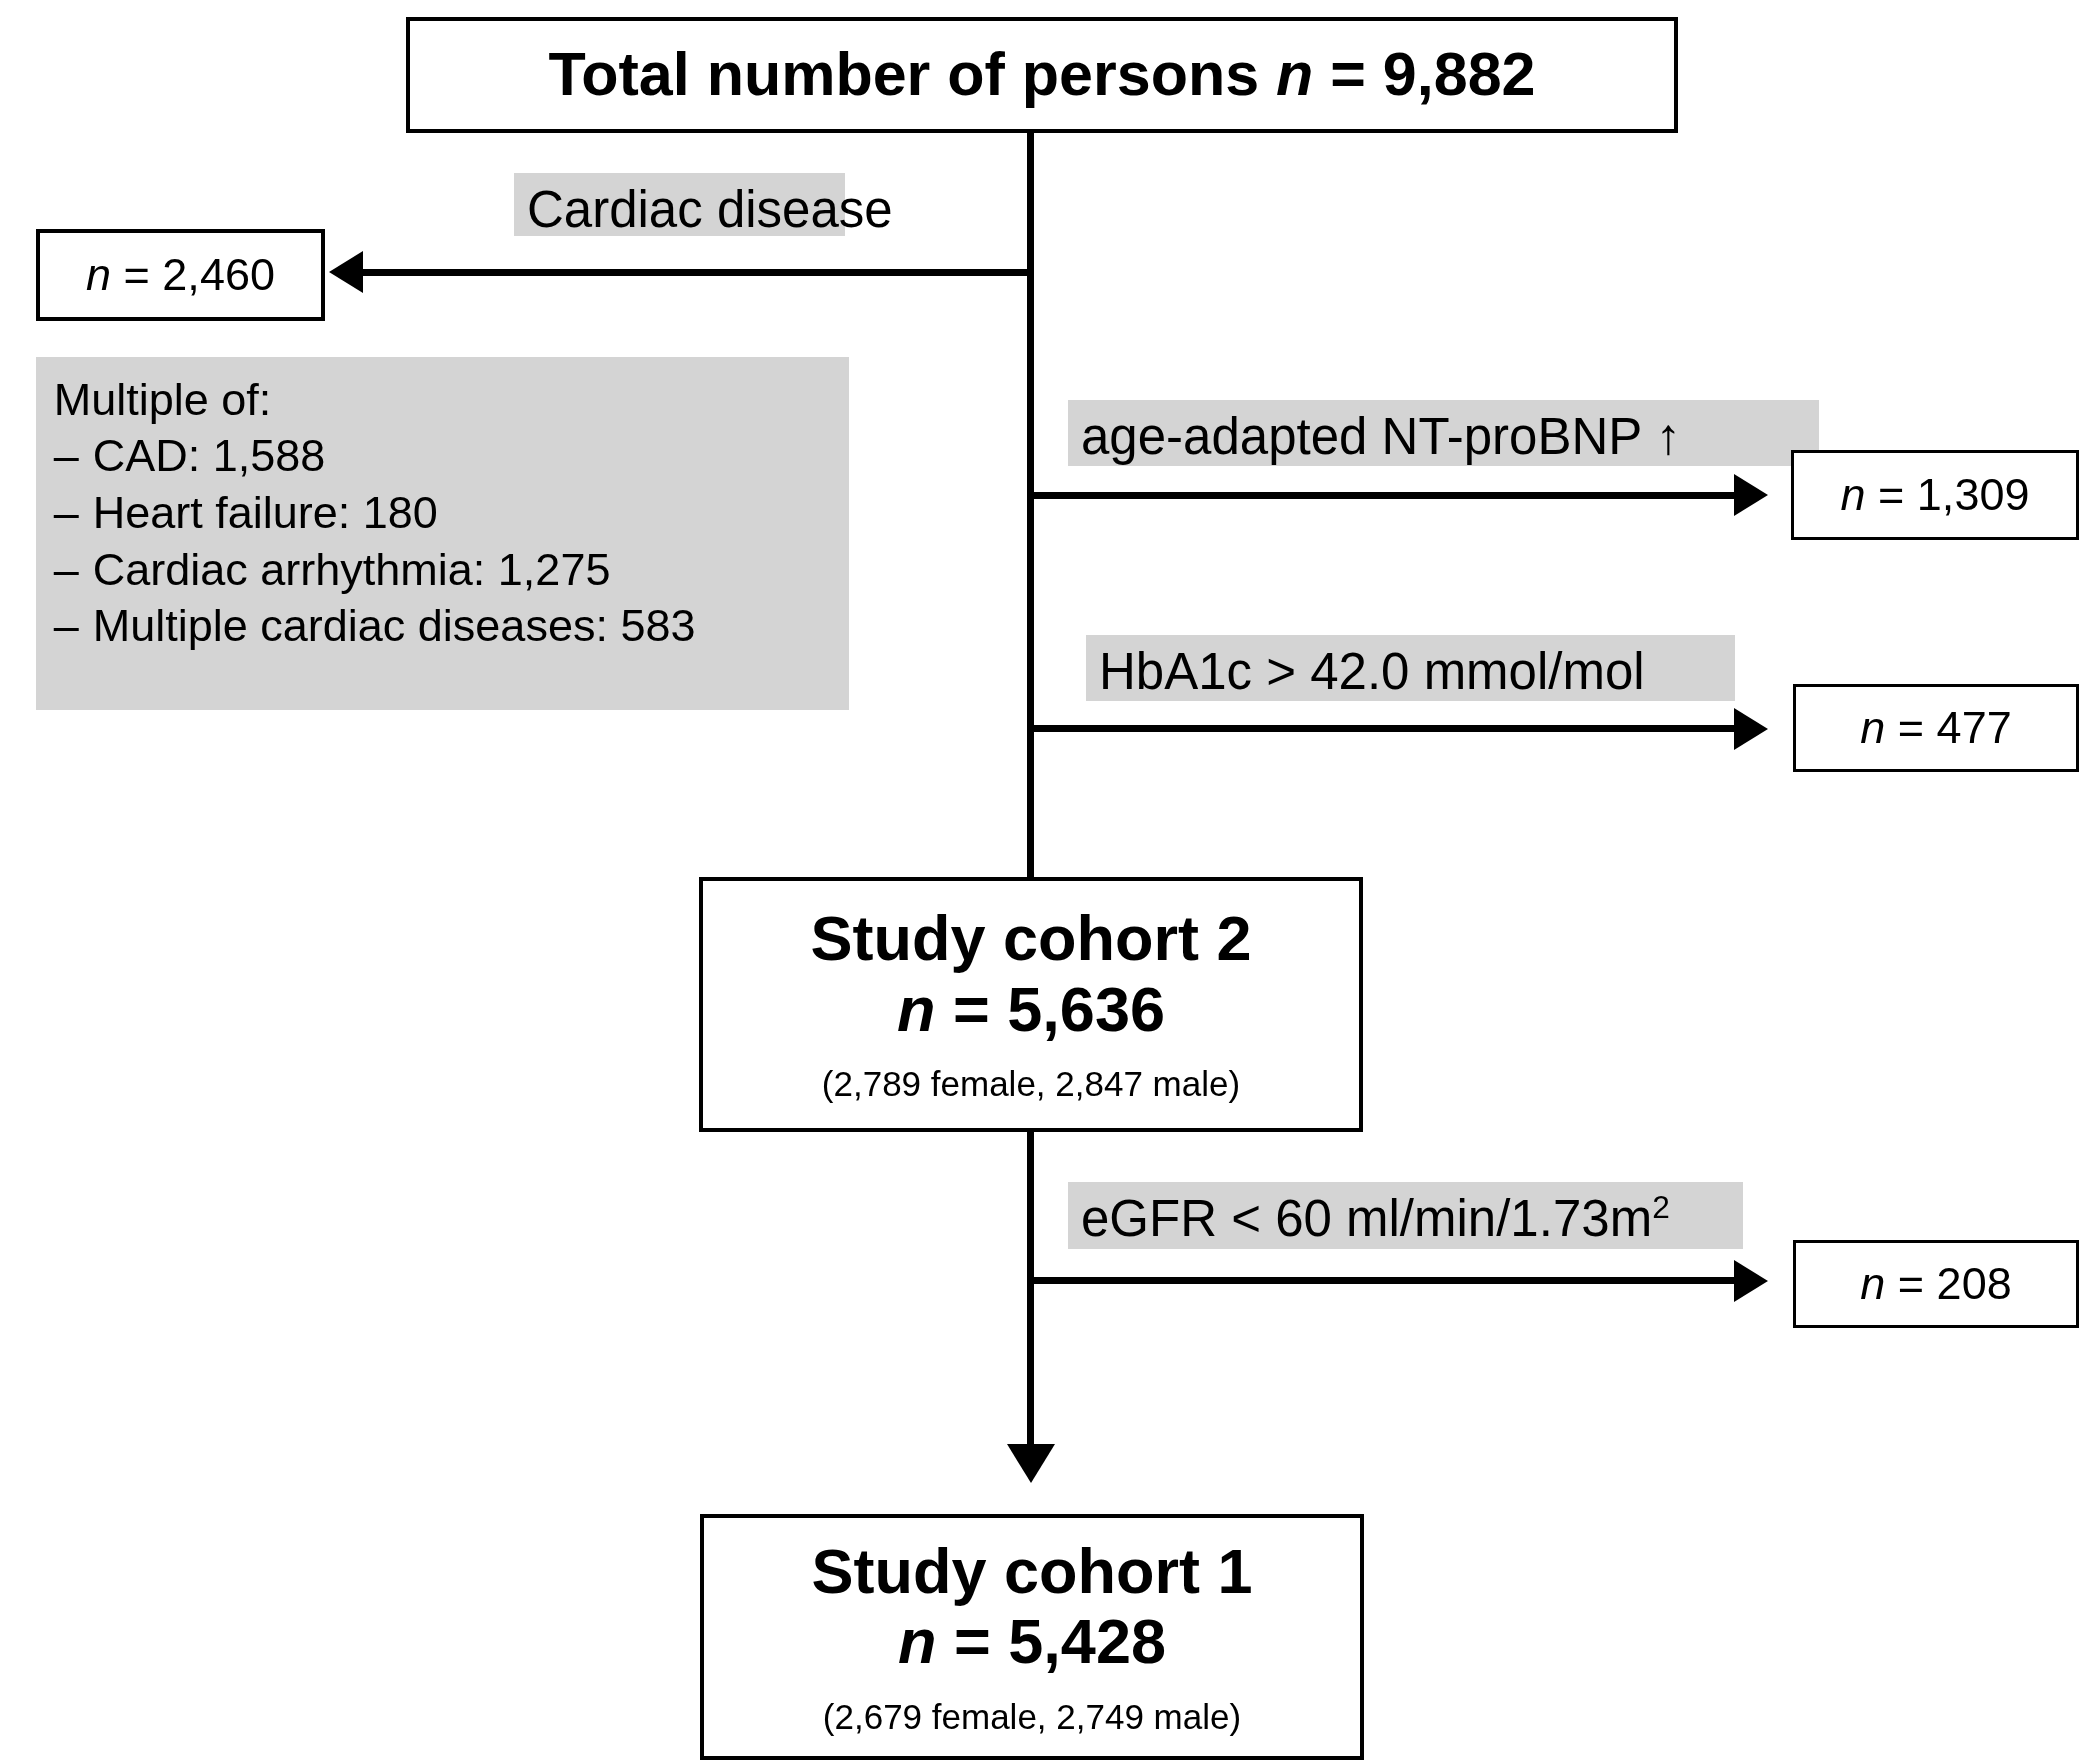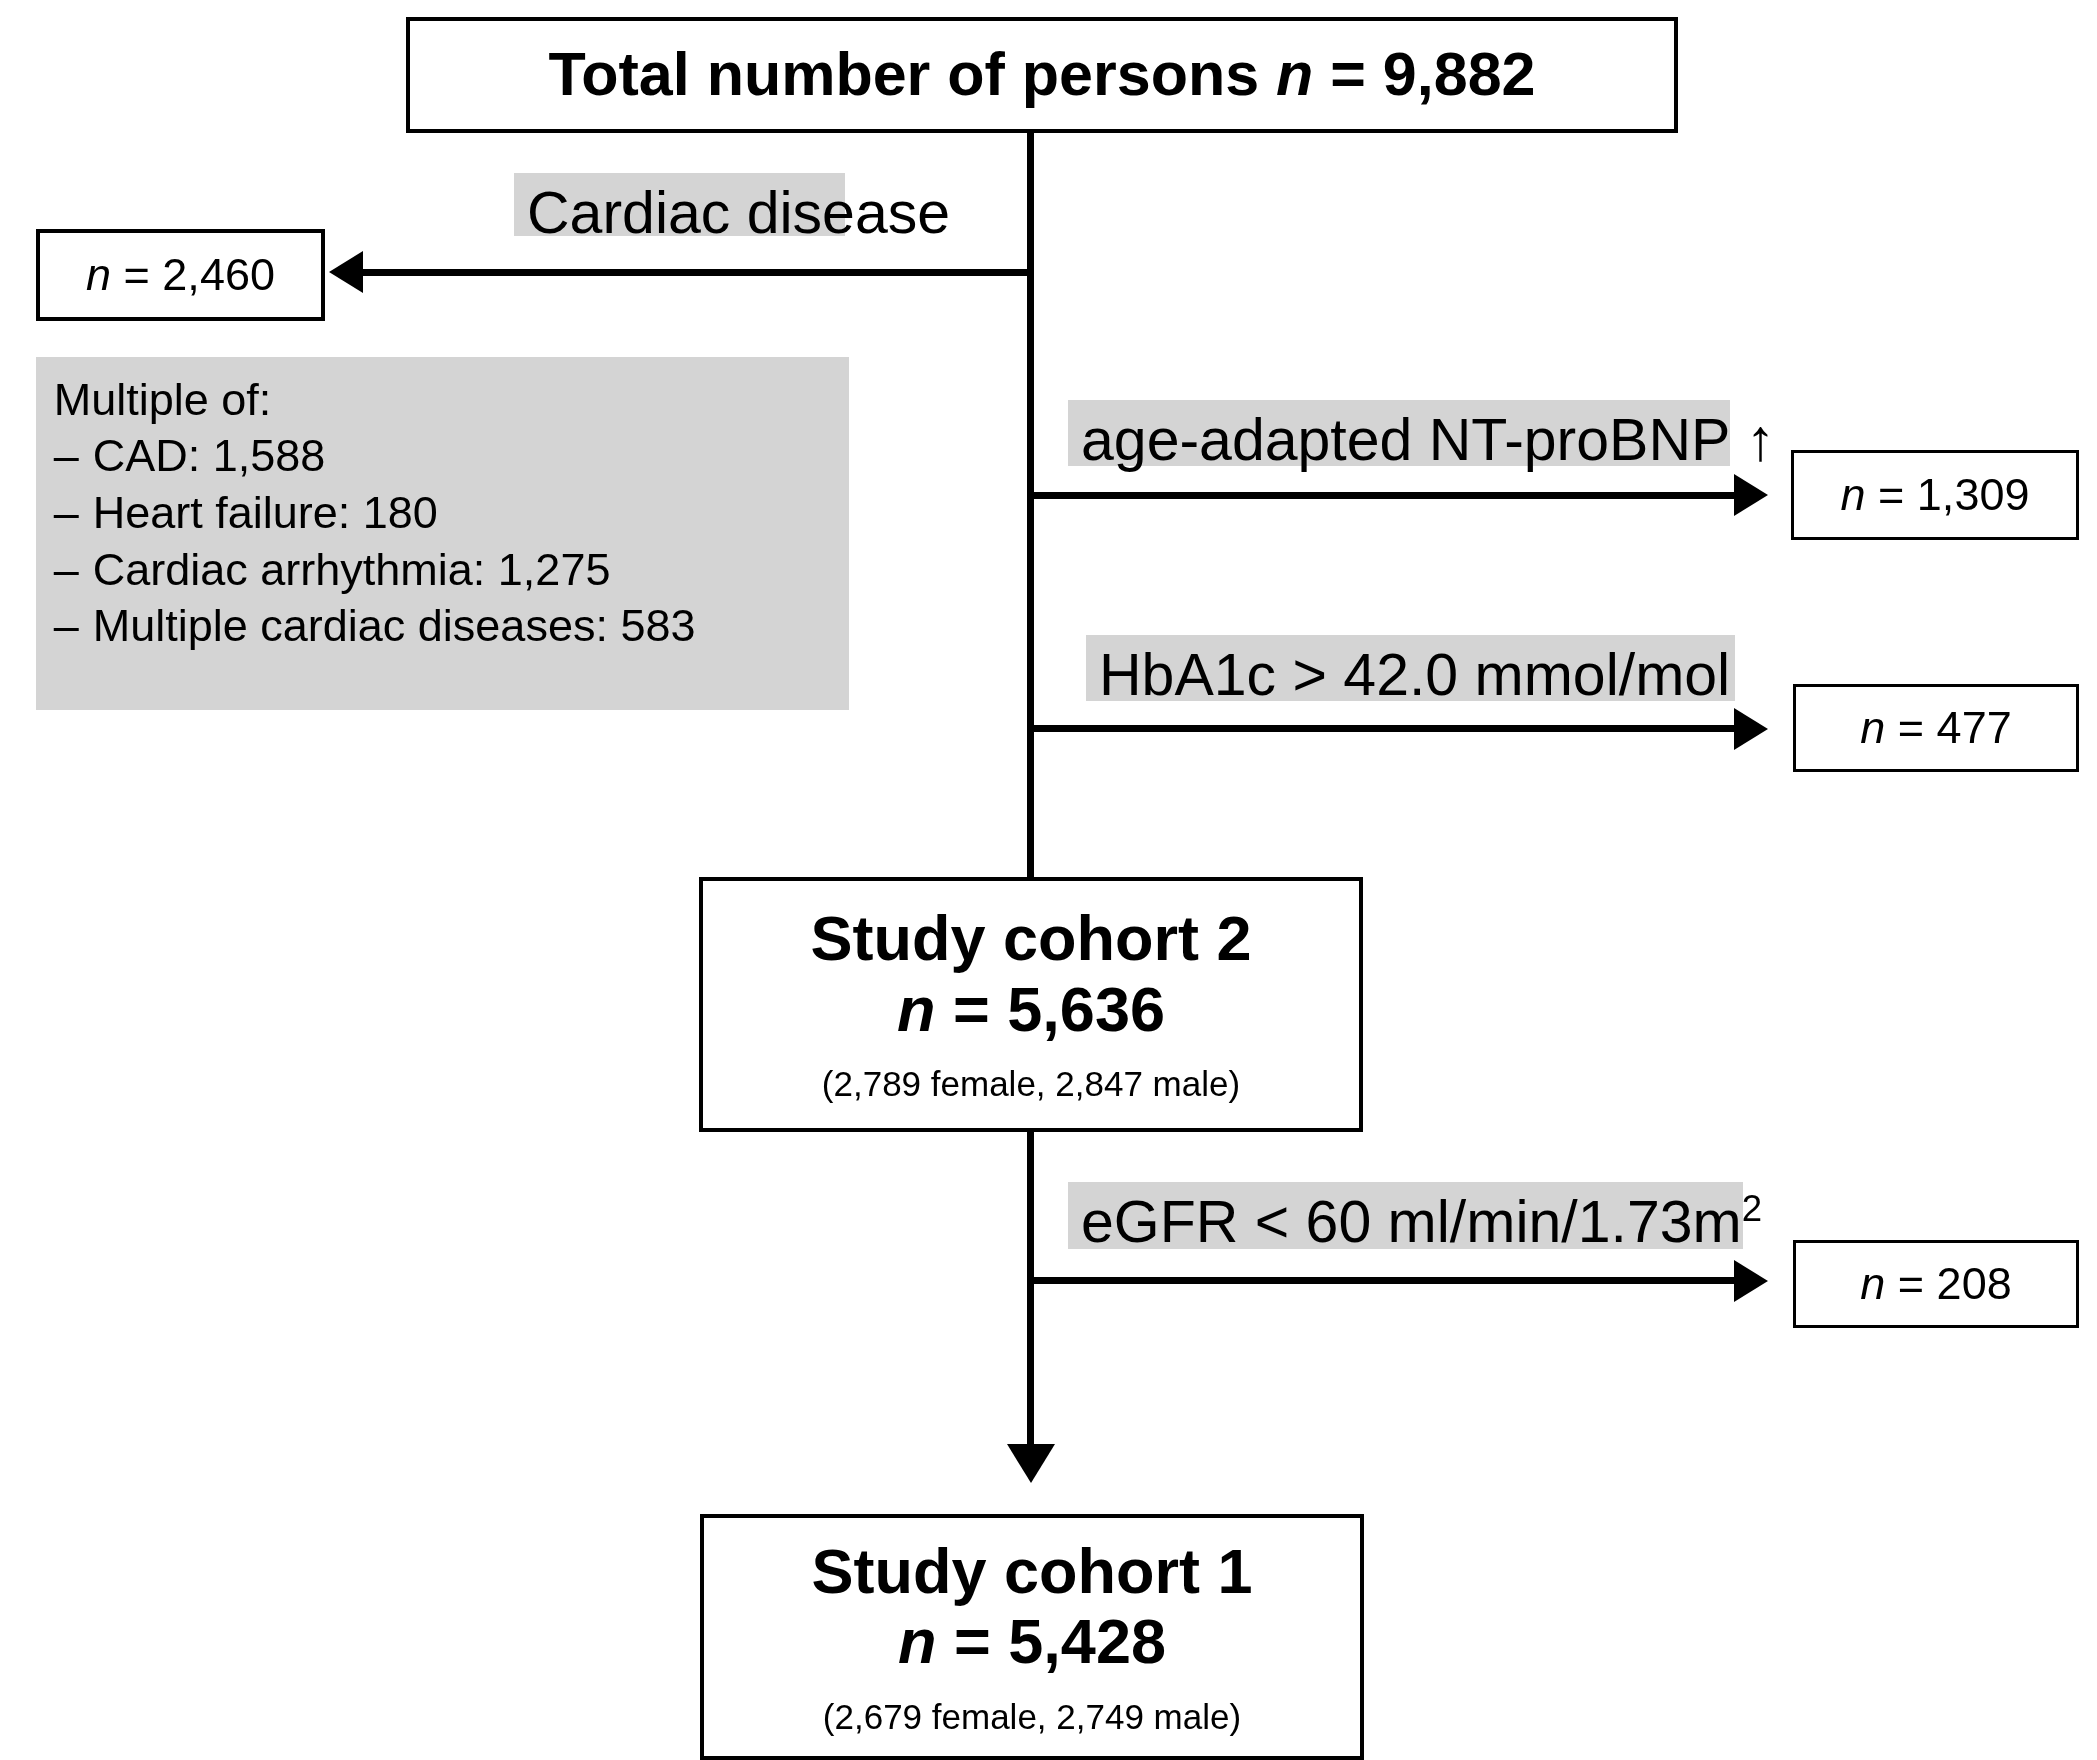--- a/index.html
+++ b/index.html
@@ -99,21 +99,21 @@
     height: 0;
     border-left: 24px solid transparent;
     border-right: 24px solid transparent;
     border-top: 39px solid #000000;
   }
 
   
   .edge-label {
     position: absolute;
     background: #d4d4d4;
-    font-size: 59px;
+    font-size: 51px;
     line-height: 1.0;
     white-space: nowrap;
     padding: 11.2px 13px 13px 13px;
     box-sizing: border-box;
   }
   .edge-label sup {
     font-size: 0.62em;
     vertical-align: super;
     line-height: 0;
   }
@@ -189,21 +189,21 @@
         <span class="dash">–</span>
         <span>Cardiac arrhythmia: 1,275</span>
       </li>
       <li>
         <span class="dash">–</span>
         <span>Multiple cardiac diseases: 583</span>
       </li>
     </ul>
   </div>
 
-  <div class="edge-label" style="left:1068px; top:400px; width:662px; height:66px;">
+  <div class="edge-label" style="left:1068px; top:400px; width:751px; height:66px;">
     <span>age-adapted NT-proBNP ↑</span>
   </div>
   <div class="hline" style="left:1031px; top:492px; width:703px;"></div>
   <div class="arrow-right" style="left:1734px; top:474px;"></div>
 
   <div class="node thin" style="left:1791px; top:450px; width:288px; height:90px;">
     <div class="small-n">
       <span class="ital">n</span><span> = 1,309</span>
     </div>
   </div>

